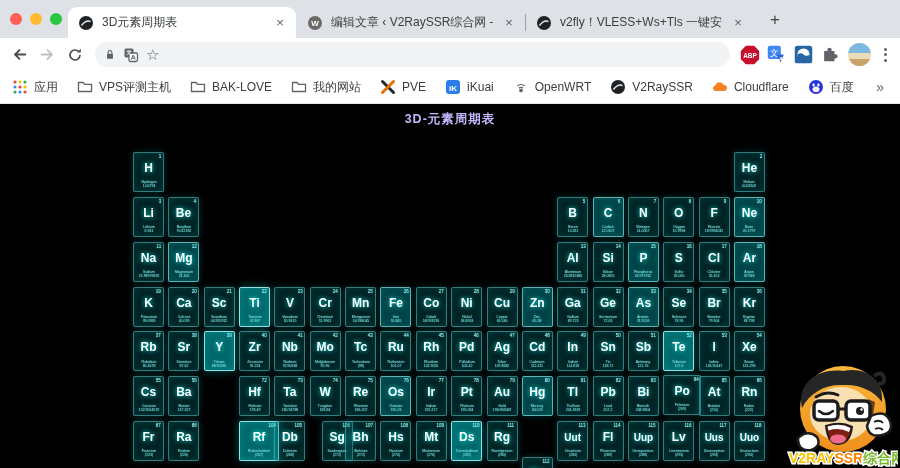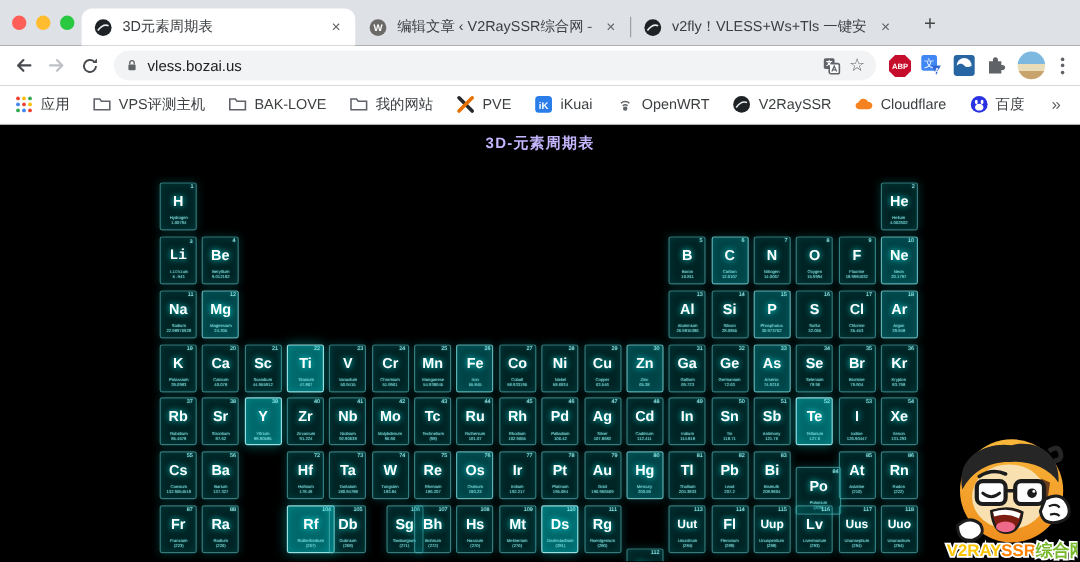--- a/index.html
+++ b/index.html
@@ -119,21 +119,20 @@
         <path d="M13 8A5 5 0 1 1 11.5 4.4" fill="none" stroke="#474a4e" stroke-width="1.6"></path>
         <path d="M13.8 1.8v3.6h-3.6z" fill="#474a4e"></path>
       </svg>
     </div>
 
     <div class="urlbar">
       <svg width="12" height="13" viewBox="0 0 16 16">
         <rect x="4" y="7" width="8" height="6.5" rx="1.2" fill="#5f6368"></rect>
         <path d="M5.5 7V5.2a2.5 2.5 0 0 1 5 0V7" fill="none" stroke="#5f6368" stroke-width="1.5"></path>
       </svg>
-      <span class="urltext">vless.bozai.us</span>
       <svg width="16" height="16" viewBox="0 0 16 16">
         <rect x="1.5" y="1.5" width="9" height="9" rx="1.5" fill="#5f6368"></rect>
         <rect x="6" y="6" width="8.5" height="8.5" rx="1.5" fill="#fff" stroke="#5f6368" stroke-width="1.3"></rect>
         <path d="M8.2 12.6 10.2 8l2 4.6M8.9 11.2h2.6" fill="none" stroke="#5f6368" stroke-width="1"></path>
         <path d="M3.5 4.2h5M6 3v1.2M7.3 4.2c-.5 1.8-2 3-3.6 3.6M4.8 4.9c.6 1.5 2 2.6 3.4 2.9" fill="none" stroke="#fff" stroke-width="0.9"></path>
       </svg>
       <span style="font-size:15px;color:#5f6368;line-height:1">☆</span>
     </div>
 
     <div class="extbtn">
@@ -266,21 +265,21 @@
           </div>
         </div>
         <div class="el h0" style="left: 600.95px; top: 0px;">
           <div class="num">2</div>
           <div class="sym">He</div>
           <div class="det">
             <div>Helium</div>
             <div>4.002602</div>
           </div>
         </div>
-        <div class="el h0" style="left: 0px; top: 44.85px; font-family: Liberation Mono, monospace;">
+        <div class="el h0" style="left: 0px; top: 44.85px;">
           <div class="num">3</div>
           <div class="sym">Li</div>
           <div class="det">
             <div>Lithium</div>
             <div>6.941</div>
           </div>
         </div>
         <div class="el h0" style="left: 35px; top: 44.85px;">
           <div class="num">4</div>
           <div class="sym">Be</div>
@@ -794,21 +793,21 @@
           </div>
         </div>
         <div class="el h0" style="left: 494.9px; top: 224.25px;">
           <div class="num">83</div>
           <div class="sym">Bi</div>
           <div class="det">
             <div>Bismuth</div>
             <div>208.9804</div>
           </div>
         </div>
-        <div class="el h0" style="left: 530.25px; top: 237px; padding-left: 36px;">
+        <div class="el h0" style="left: 530.25px; top: 223px; padding-left: 36px;">
           <div class="num">84</div>
           <div class="sym">Po</div>
           <div class="det">
             <div>Polonium</div>
             <div>(209)</div>
           </div>
         </div>
         <div class="el h0" style="left: 565.6px; top: 224.25px;">
           <div class="num">85</div>
           <div class="sym">At</div>

